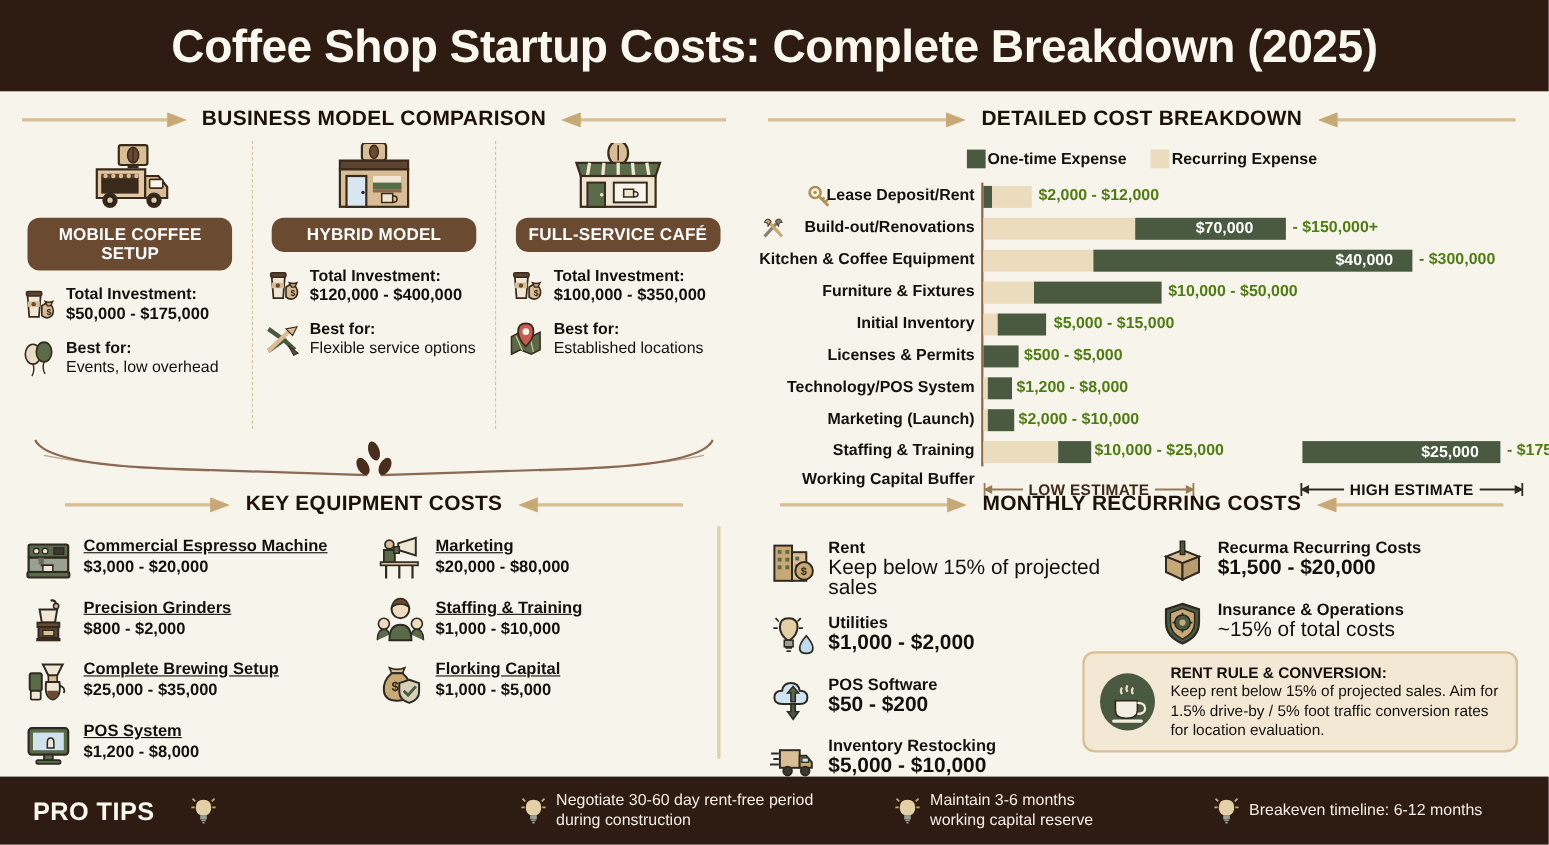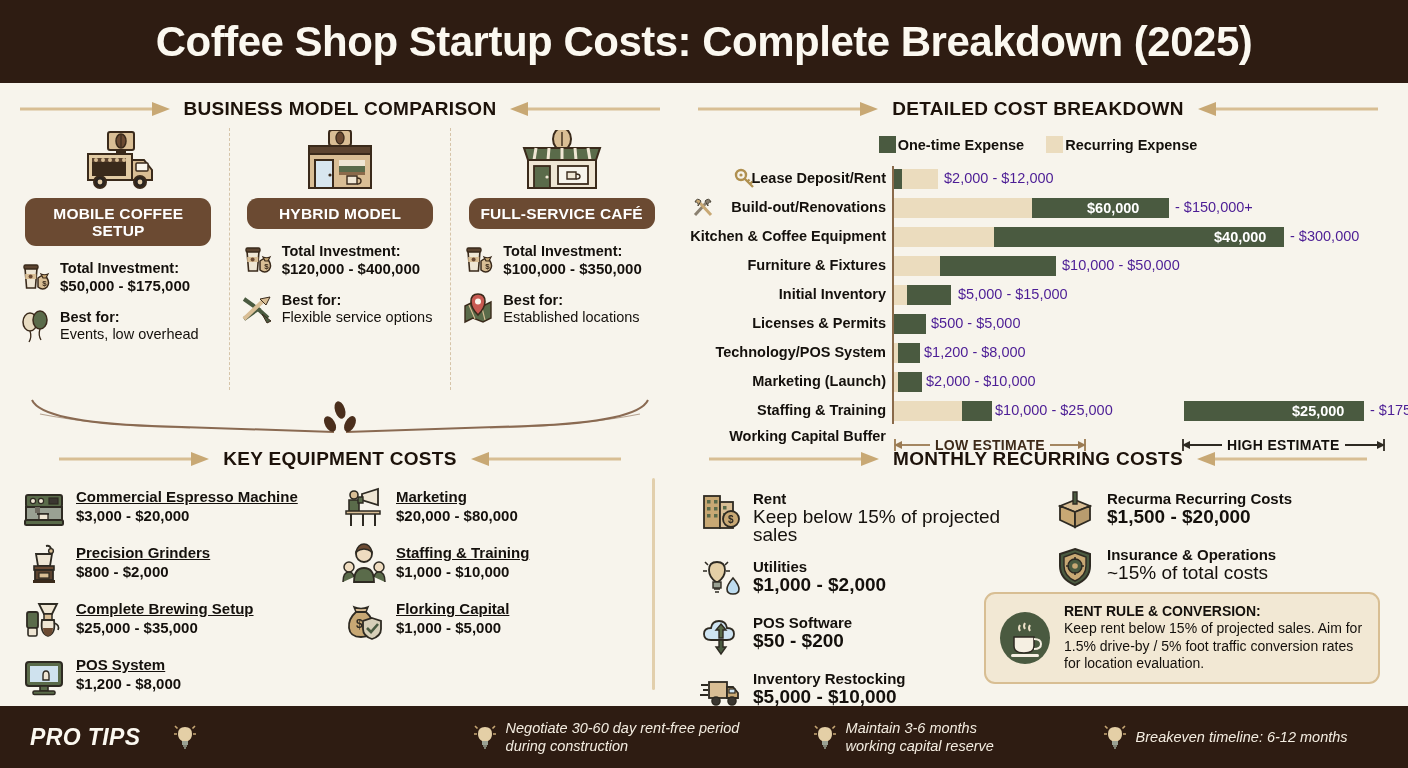--- a/index.html
+++ b/index.html
@@ -78,21 +78,21 @@
     position: absolute; right: 516px; top: 0; height: 25px; line-height: 25px;
     font-size: 14.5px; font-weight: bold; color: #14100C; white-space: nowrap; text-align: right;
   }
   .row .rowicon { position: absolute; top: 2px; width: 22px; height: 22px; }
   .bars { position: absolute; left: 222px; top: 3px; height: 20px; }
   .seg { position: absolute; top: 0; height: 20px; }
   .seg.beige { background: #EBDCBE; }
   .seg.green { background: #4A5A40; }
   .vlabel {
     position: absolute; top: 2px; height: 20px; line-height: 20px; font-size: 14.5px;
-    font-weight: normal; color: #4c1d95; white-space: nowrap;
+    font-weight: bold; color: #4d7c0f; white-space: nowrap;
   }
   .inlabel {
     position: absolute; top: 0; height: 20px; line-height: 20px; font-size: 14.5px;
     font-weight: bold; color: #FFFFFF; white-space: nowrap;
   }
   .estimates { position: absolute; left: 222px; top: 256px; width: 508px; height: 24px; }
   .est { position: absolute; top: 12px; height: 22px; display: flex; align-items: center; gap: 5px; }
   .est .etxt { font-size: 14px; font-weight: bold; color: #3E2A19; letter-spacing: .3px; white-space: nowrap; }
 
   
@@ -111,21 +111,21 @@
     background: #F2E8D4; border: 2px solid #D8BE93; border-radius: 11px;
     display: flex; align-items: center; gap: 12px; padding: 8px 12px;
   }
   .rentbox .badgeico { flex: 0 0 54px; width: 54px; height: 54px; }
   .rentbox .rb-title { font-size: 14px; font-weight: bold; color: #14100C; line-height: 17px; }
   .rentbox .rb-body { font-size: 14px; color: #14100C; line-height: 17.5px; }
 
   
   .footer {
     position: absolute; left: 0; top: 706px; width: 1408px; height: 62px;
-    background: #2E1C12; display: flex; align-items: center; padding-left: 30px; font-style: italic;
+    background: #2E1C12; display: flex; align-items: center; padding-left: 30px;
   }
   .footer .ptitle { color: #FBF8F0; font-size: 23px; font-weight: bold; letter-spacing: .4px; }
   .tips { display: flex; align-items: center; flex: 1; }
   .tip { display: flex; align-items: center; gap: 9px; }
   .tip .bulb { width: 24px; height: 28px; flex: 0 0 24px; }
   .tip .ttxt { color: #F4EDE1; font-size: 14.5px; line-height: 18px; }
 </style>
 </head>
 <body>
 
@@ -481,21 +481,21 @@
       <svg class="rowicon" style="left:20px" viewBox="0 0 22 22">
         <path d="M3 18 L14 6" stroke="#8A8070" stroke-width="3"></path>
         <path d="M13 4 q4 -4 6 1 q-4 0 -3 4 z" fill="#8A8070" stroke="#4A4438" stroke-width="1"></path>
         <path d="M19 18 L8 6" stroke="#C8A874" stroke-width="3"></path>
         <path d="M9 4 q-4 -4 -6 1 q4 0 3 4 z" fill="#C8A874" stroke="#4A4438" stroke-width="1"></path>
       </svg>
       <span class="rowlab">Build-out/Renovations</span>
       <div class="bars">
         <span class="seg beige" style="left:0;width:138px"></span>
         <span class="seg green" style="left:138px;width:137px"></span>
-        <span class="inlabel" style="left:193px">$60,000</span>
+        <span class="inlabel" style="left:193px">$70,000</span>
       </div>
       <span class="vlabel" style="left:503px">- $150,000+</span>
     </div>
 
     <div class="row" style="top:58px">
       <span class="rowlab">Kitchen &amp; Coffee Equipment</span>
       <div class="bars">
         <span class="seg beige" style="left:0;width:100px"></span>
         <span class="seg green" style="left:100px;width:290px"></span>
         <span class="inlabel" style="left:320px">$40,000</span>

